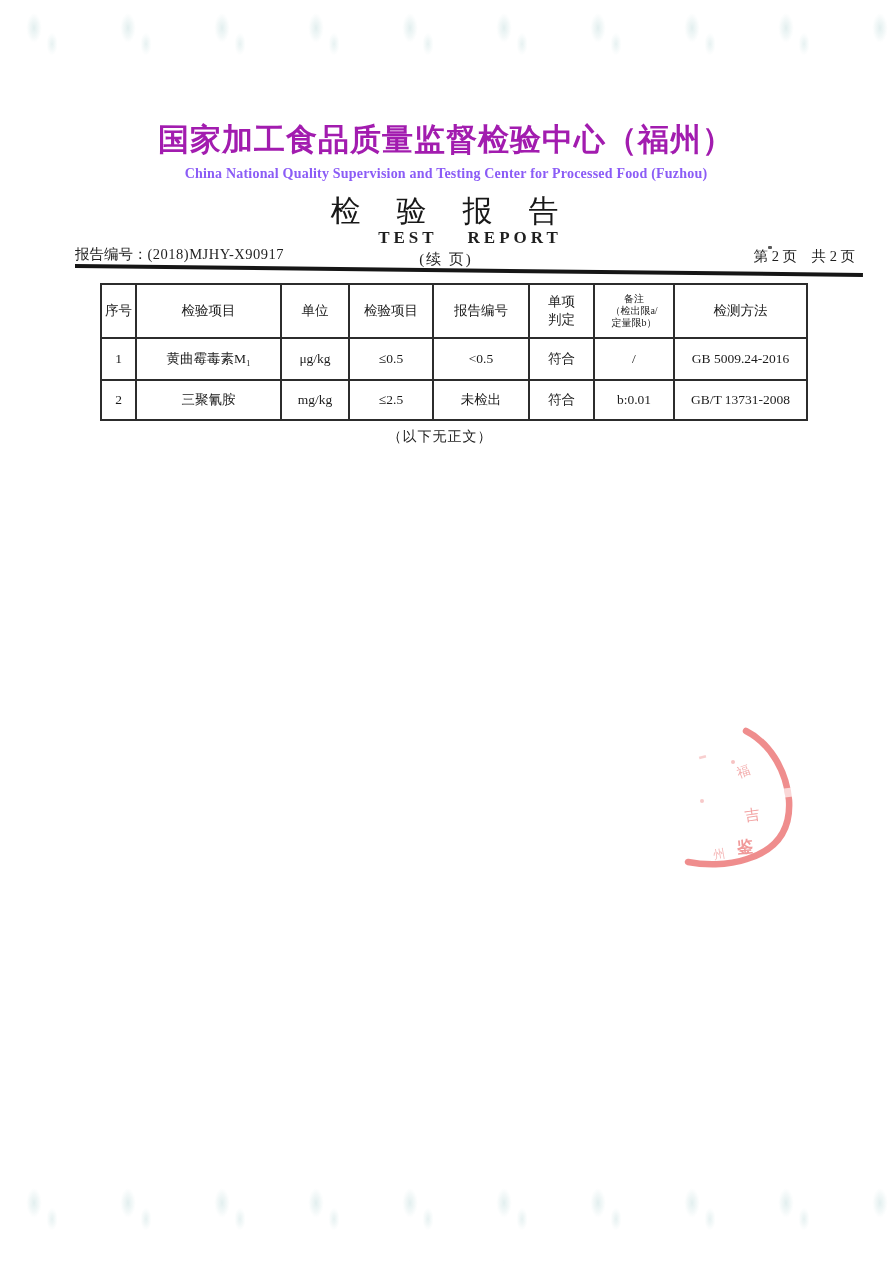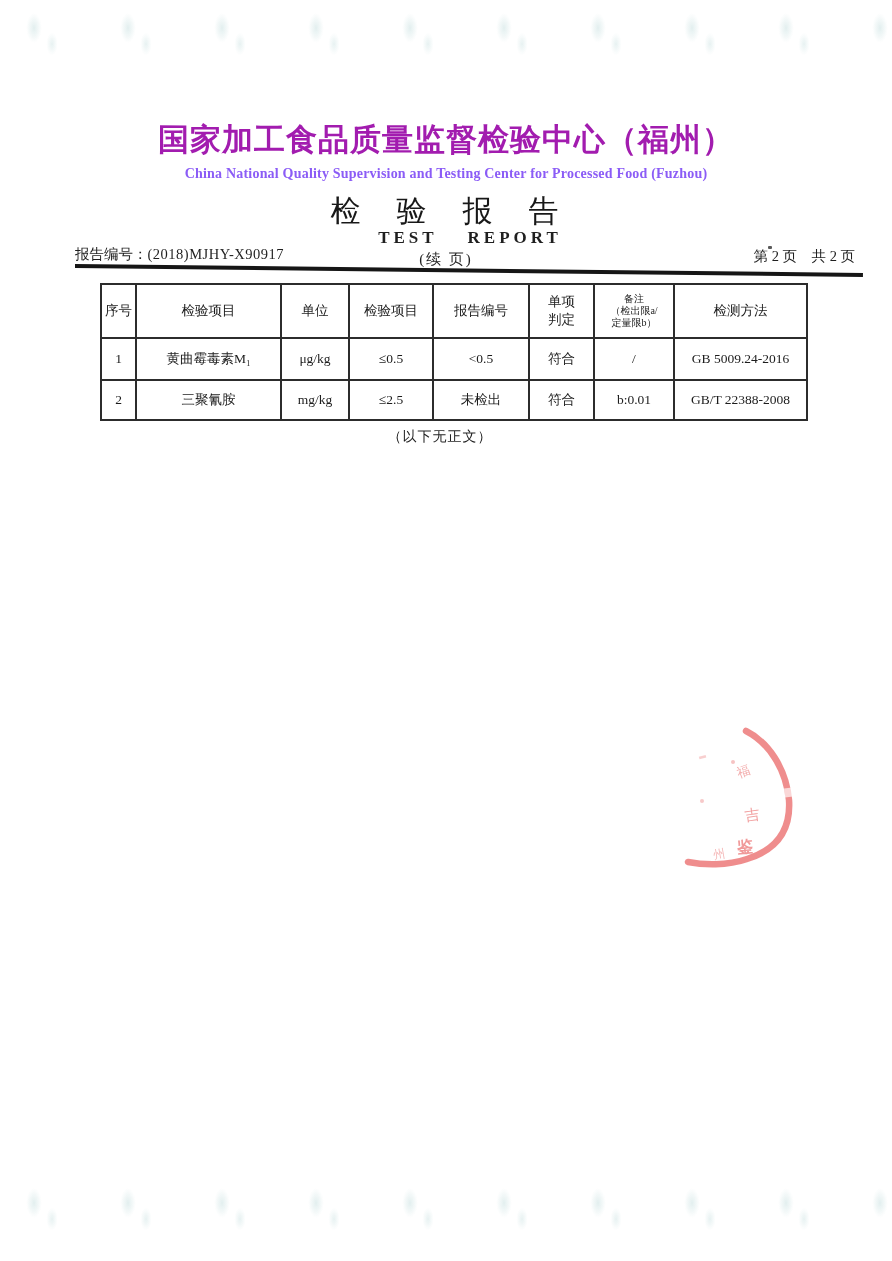--- a/index.html
+++ b/index.html
@@ -114,21 +114,21 @@
       <td>GB 5009.24-2016</td>
     </tr>
     <tr class="r2">
       <td>2</td>
       <td class="item-cell">三聚氰胺</td>
       <td>mg/kg</td>
       <td>≤2.5</td>
       <td>未检出</td>
       <td>符合</td>
       <td>b:0.01</td>
-      <td>GB/T 22388-2008</td>
+      <td>GB/T 13731-2008</td>
     </tr>
   </tbody>
 </table>
 
 <div class="abs-center end-note">（以下无正文）</div>
 
 <div class="stamp">
   <svg viewBox="0 0 160 180" xmlns="http://www.w3.org/2000/svg">
     <path d="M 91 31 C 113 42, 131 68, 134 100 C 136 131, 121 150, 92 159 C 72 166, 48 165, 33 162" fill="none" stroke="#ee8383" stroke-width="6.5" stroke-linecap="round" opacity="0.92"></path>
     <path d="M 133 88 L 134 97" fill="none" stroke="#ffffff" stroke-width="8" opacity="0.65"></path>

